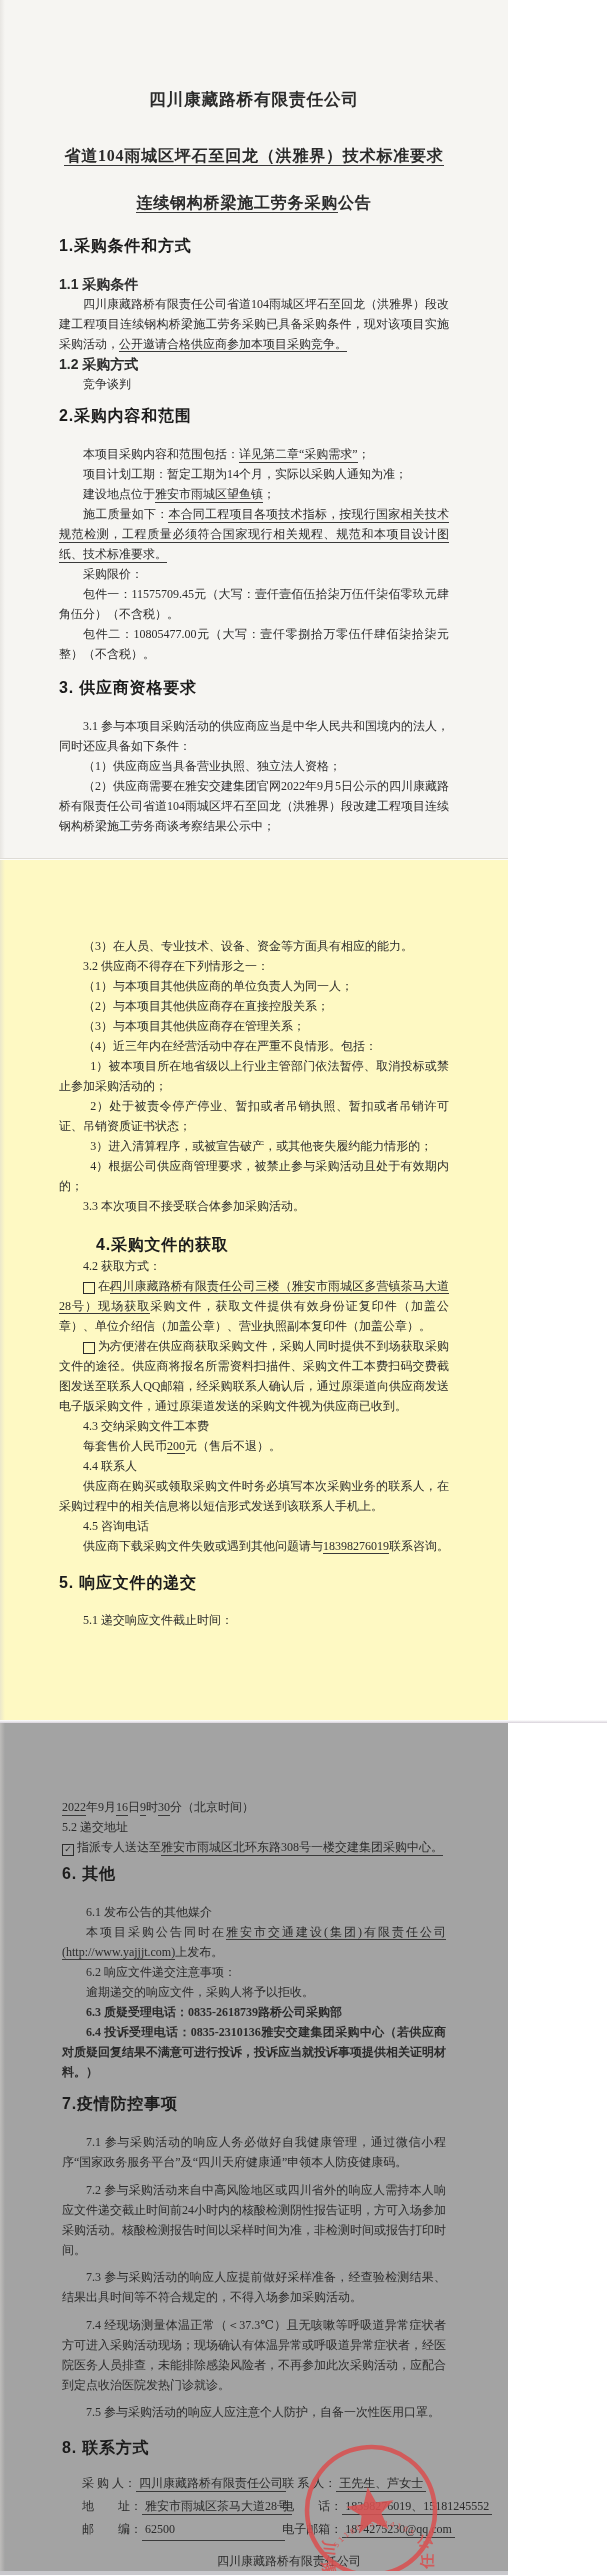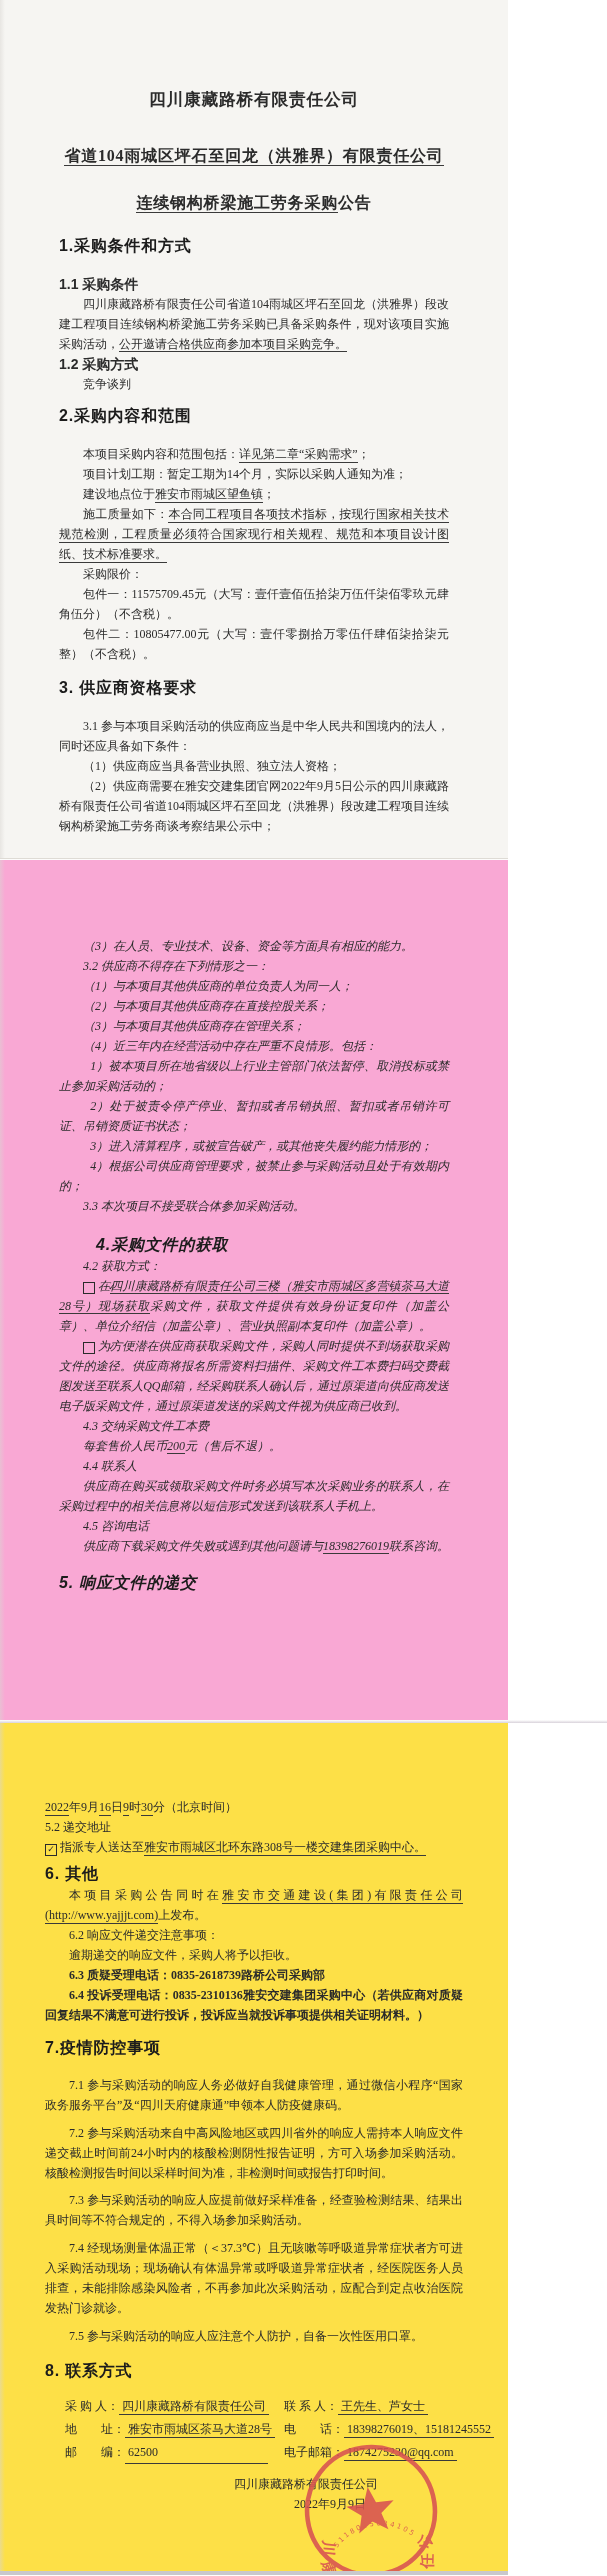--- a/index.html
+++ b/index.html
@@ -1,21 +1,21 @@
 <!DOCTYPE html>
 <html style="font-size:12px"><head>
 <meta charset="utf-8">
 <style>
   html,body{margin:0;padding:0;}
   body{width:607px;background:#ffffff;font-family:"Liberation Serif","DejaVu Serif",serif;color:#2b2b2b;}
   .page{position:relative;width:508px;box-sizing:border-box;overflow:hidden;}
   .page1{height:859px;background:#f6f5f2;padding:88px 59px 0;border-bottom:0.8px solid #dedbd5;}
-  .page2{height:861px;background:#f9a8d4;padding:76px 59px 0;border-top:0.8px solid #fcfcfb;font-style:italic;}
+  .page2{height:861px;background:#fef9c3;padding:76px 59px 0;border-top:0.8px solid #fcfcfb;}
   .seam{height:3px;background:linear-gradient(#ffffff,#d8d2da);}
-  .page3{height:852px;background:#fde047;padding:74px 45px 0;}
+  .page3{height:852px;background:#a3a3a3;padding:74px 62px 0;}
   p{margin:0;font-size:12px;line-height:20px;text-align:justify;}
   .ctr{text-align:center;text-indent:0;}
   .ind{text-indent:2em;}
   .ind25{text-indent:2.6em;}
   .ttl{font-weight:bold;font-size:16px;line-height:23px;letter-spacing:0.8px;}
   h2{font-family:"Liberation Sans","DejaVu Sans",sans-serif;font-weight:bold;color:#1c1c1c;
      font-size:16px;line-height:23px;margin:0;letter-spacing:0.8px;}
   .sub{font-family:"Liberation Sans","DejaVu Sans",sans-serif;font-weight:bold;font-size:14px;}
   u, .ul{text-decoration:none;border-bottom:0.8px solid #3a3a3a;padding-bottom:0.8px;}
   .boldline{font-weight:bold;}
@@ -31,21 +31,21 @@
   .seal{position:absolute;left:301px;top:718px;opacity:.88;transform:rotate(-8deg);}
   .bstrip{position:absolute;left:0;bottom:0;width:607px;height:3.8px;background:#c9c8cc;}
   .edge{position:absolute;left:0;top:0;width:4.6px;height:100%;background:linear-gradient(90deg,#d9d6d2,rgba(255,255,255,0));opacity:.5;}
 </style>
 </head>
 <body>
 
 <div class="page page1">
   <div class="edge"></div>
   <p class="ctr ttl" style="font-size:16.7px;">四川康藏路桥有限责任公司</p>
-  <p class="ctr ttl" style="margin-top:33px;"><u>省道104雨城区坪石至回龙（洪雅界）有限责任公司</u></p>
+  <p class="ctr ttl" style="margin-top:33px;"><u>省道104雨城区坪石至回龙（洪雅界）技术标准要求</u></p>
   <p class="ctr ttl" style="margin-top:24px;"><u>连续钢构桥梁施工劳务采购</u><span>公告</span></p>
 
   <h2 style="margin-top:20px;">1.采购条件和方式</h2>
   <p class="sub gapM">1.1 采购条件</p>
   <p class="ind"><span>四川康藏路桥有限责任公司省道104雨城区坪石至回龙（洪雅界）段改建工程项目连续钢构桥梁施工劳务采购已具备采购条件，现对该项目实施采购活动，</span><u>公开邀请合格供应商参加本项目采购竞争。</u></p>
   <p class="sub">1.2 采购方式</p>
   <p class="ind">竞争谈判</p>
 
   <h2 style="margin-top:10.6px;">2.采购内容和范围</h2>
   <p class="ind gapM"><span>本项目采购内容和范围包括：</span><u>详见第二章“采购需求”</u><span>；</span></p>
@@ -81,31 +81,33 @@
   <p class="ind"><span class="cb">✓</span><span>在</span><u>四川康藏路桥有限责任公司三楼（雅安市雨城区多营镇茶马大道28号）现场获取</u><span>采购文件，获取文件提供有效身份证复印件（加盖公章）、单位介绍信（加盖公章）、营业执照副本复印件（加盖公章）。</span></p>
   <p class="ind"><span class="cb">✓</span><span>为方便潜在供应商获取采购文件，采购人同时提供不到场获取采购文件的途径。供应商将报名所需资料扫描件、采购文件工本费扫码交费截图发送至联系人QQ邮箱，经采购联系人确认后，通过原渠道向供应商发送电子版采购文件，通过原渠道发送的采购文件视为供应商已收到。</span></p>
   <p class="ind">4.3 交纳采购文件工本费</p>
   <p class="ind"><span>每套售价人民币</span><u>200</u><span>元（售后不退）。</span></p>
   <p class="ind">4.4 联系人</p>
   <p class="ind">供应商在购买或领取采购文件时务必填写本次采购业务的联系人，在采购过程中的相关信息将以短信形式发送到该联系人手机上。</p>
   <p class="ind">4.5 咨询电话</p>
   <p class="ind"><span>供应商下载采购文件失败或遇到其他问题请与</span><u>18398276019</u><span>联系咨询。</span></p>
 
   <h2 style="margin-top:15px;">5. 响应文件的递交</h2>
+  <p class="ind gapM">5.1 递交响应文件截止时间：</p>
 </div>
 
 <div class="seam"></div>
 
 <div class="page page3">
   <div class="edge"></div>
   <p><u>2022</u><span>年9月</span><u>16</u><span>日</span><u>9</u><span>时</span><u>30</u><span>分（北京时间）</span></p>
   <p>5.2 递交地址</p>
   <p><span class="cb">✓</span><span>指派专人送达至</span><u>雅安市雨城区北环东路308号一楼交建集团采购中心。</u></p>
 
   <h2 style="margin-top:5px;">6. 其他</h2>
+  <p class="ind gapM">6.1 发布公告的其他媒介</p>
   <p class="ind"><span>本项目采购公告同时在</span><u>雅安市交通建设(集团)有限责任公司(http://www.yajjjt.com)</u><span>上发布。</span></p>
   <p class="ind">6.2 响应文件递交注意事项：</p>
   <p class="ind">逾期递交的响应文件，采购人将予以拒收。</p>
   <p class="ind boldline">6.3 质疑受理电话：0835-2618739路桥公司采购部</p>
   <p class="ind boldline">6.4 投诉受理电话：0835-2310136雅安交建集团采购中心（若供应商对质疑回复结果不满意可进行投诉，投诉应当就投诉事项提供相关证明材料。）</p>
 
   <h2 style="margin-top:10.6px;">7.疫情防控事项</h2>
   <p class="ind gapM">7.1 参与采购活动的响应人务必做好自我健康管理，通过微信小程序“国家政务服务平台”及“四川天府健康通”申领本人防疫健康码。</p>
   <p class="ind gapS">7.2 参与采购活动来自中高风险地区或四川省外的响应人需持本人响应文件递交截止时间前24小时内的核酸检测阴性报告证明，方可入场参加采购活动。核酸检测报告时间以采样时间为准，非检测时间或报告打印时间。</p>
   <p class="ind gapS">7.3 参与采购活动的响应人应提前做好采样准备，经查验检测结果、结果出具时间等不符合规定的，不得入场参加采购活动。</p>

